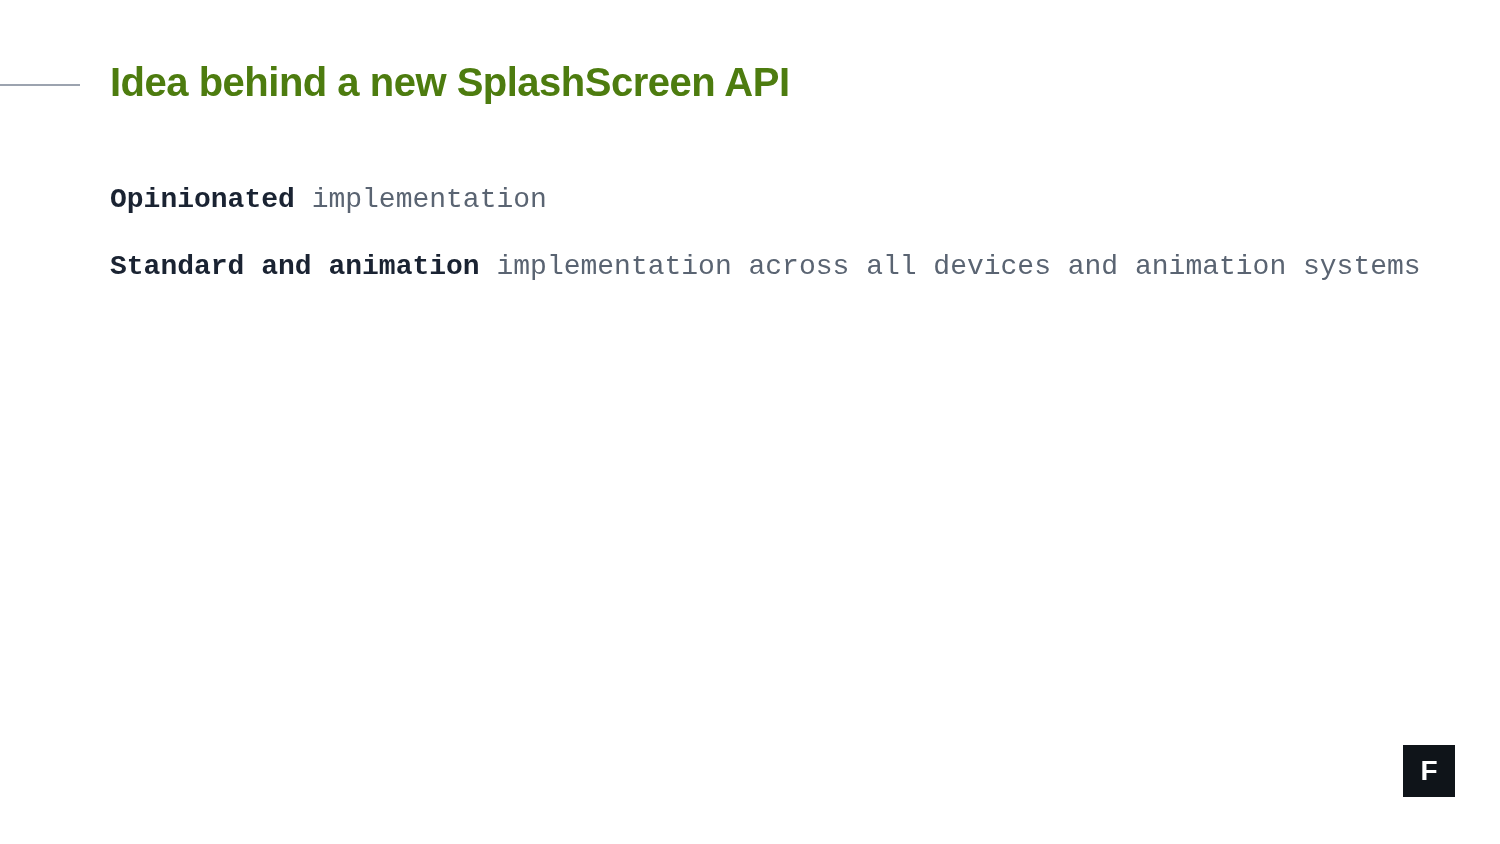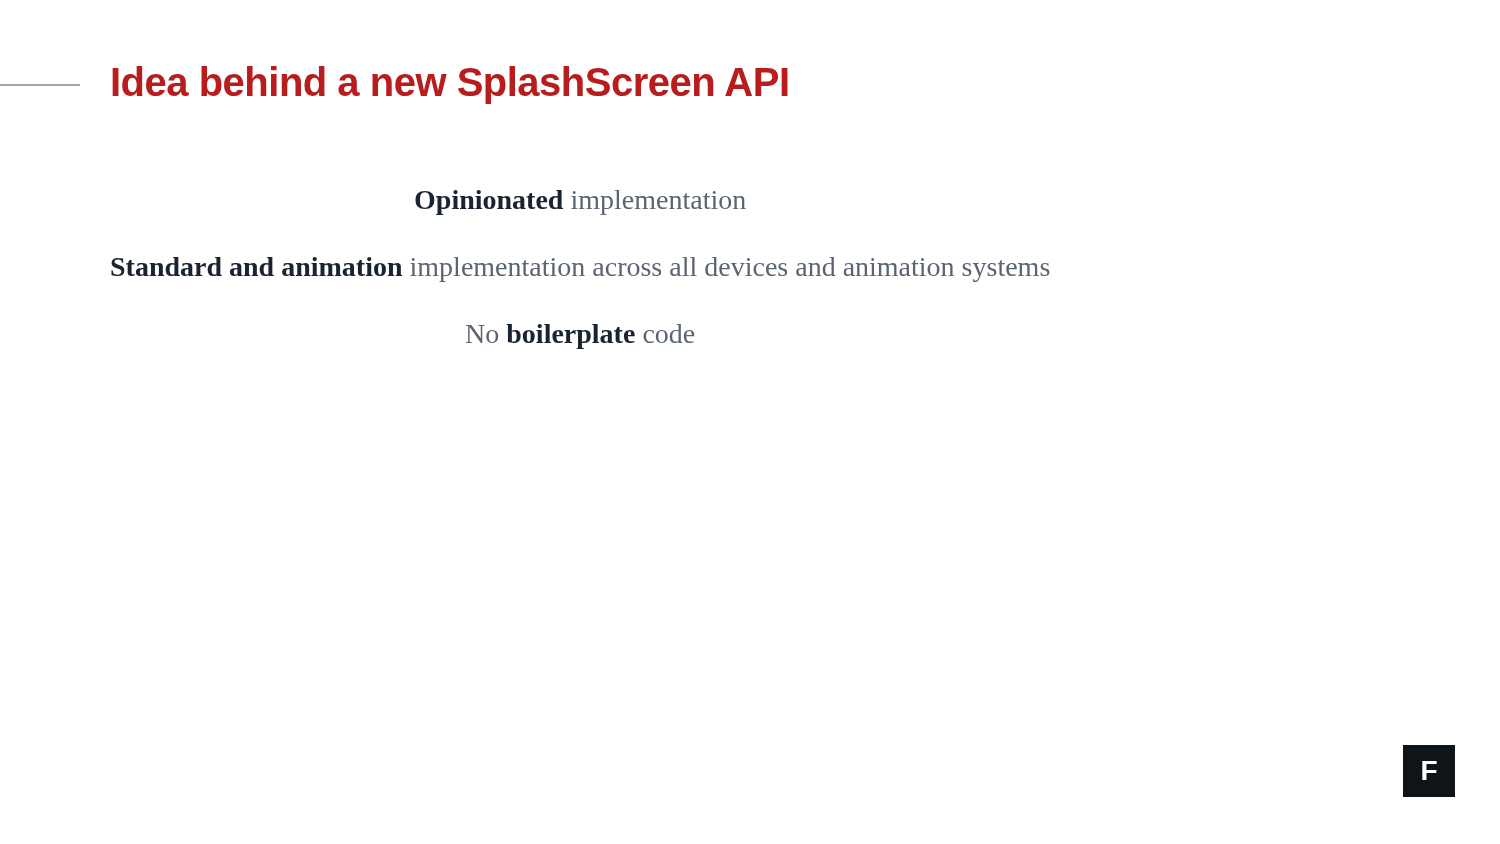--- a/index.html
+++ b/index.html
@@ -25,37 +25,36 @@
       background: #9ca3af;
     }
     
     .title {
       position: absolute;
       top: 60px;
       left: 110px;
       font-family: 'Segoe UI', 'Helvetica Neue', Arial, sans-serif;
       font-weight: 900;
       font-size: 40px;
-      color: #b91c1c;
+      color: #4d7c0f;
       letter-spacing: -0.5px;
     }
     
     .content {
       position: absolute;
       top: 180px;
       left: 110px;
     }
     
     .bullet {
-      font-family: Liberation Serif, serif;
+      font-family: Liberation Mono, monospace;
       font-size: 28px;
       color: #5a6472;
       margin-bottom: 28px;
       line-height: 1.4;
-      text-align: center;
     }
     
     .bullet .bold {
       font-weight: 700;
       color: #1a2332;
     }
     
     .logo-badge {
       position: absolute;
       bottom: 47px;
@@ -78,18 +77,17 @@
 </head>
 <body>
 
 <div class="title-line"></div>
 
 <h1 class="title">Idea behind a new SplashScreen API</h1>
 
 <div class="content">
   <div class="bullet"><span class="bold">Opinionated</span><span> implementation</span></div>
   <div class="bullet"><span class="bold">Standard and animation</span><span> implementation across all devices and animation systems</span></div>
-  <div class="bullet"><span>No </span><span class="bold">boilerplate</span><span> code</span></div>
 </div>
 
 <div class="logo-badge">
   <span>F</span>
 </div>
 
 </body></html>

